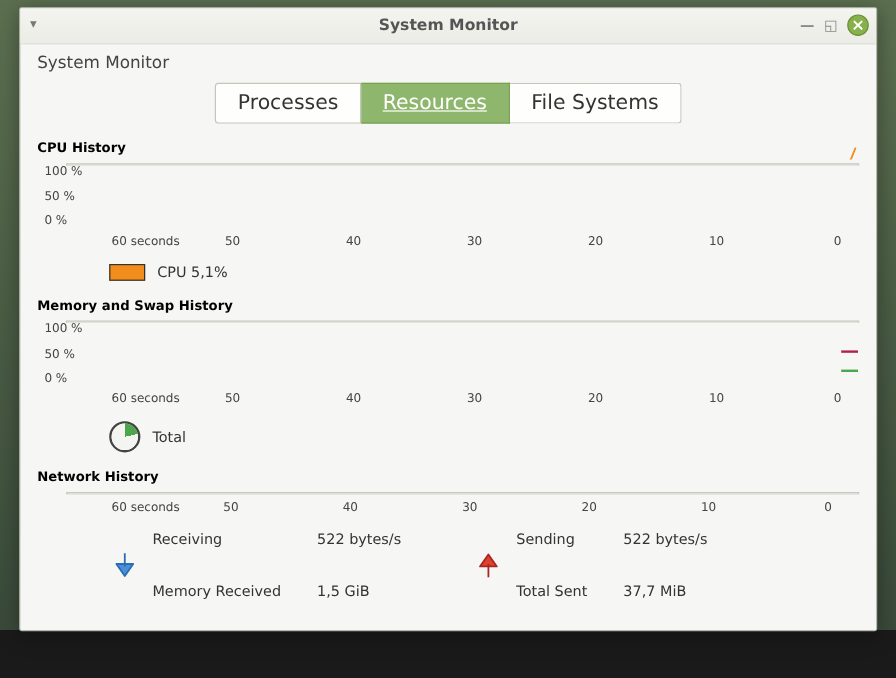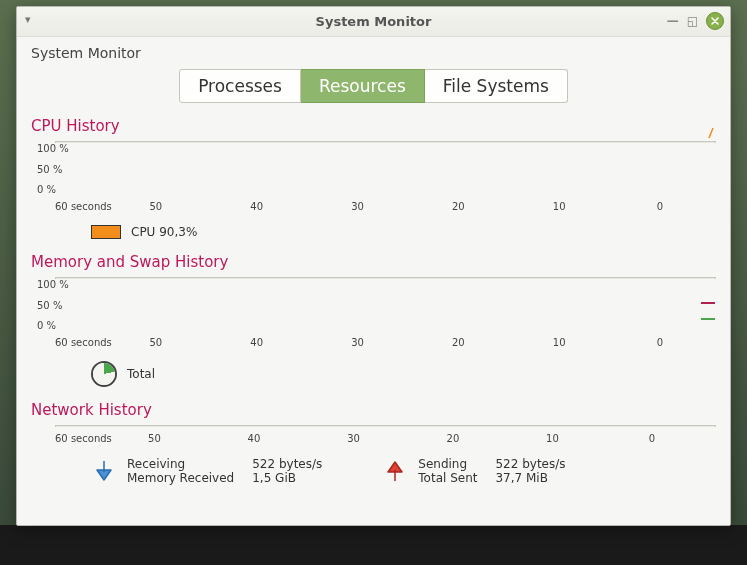--- a/index.html
+++ b/index.html
@@ -22,44 +22,44 @@
   .titlebar .right-controls{position:absolute;right:6px;top:5px;display:flex;align-items:center;gap:8px;}
   .close-btn{width:18px;height:18px;border-radius:50%;background:#88b04b;border:1px solid #6a8f34;display:flex;align-items:center;justify-content:center;cursor:pointer;}
   .close-btn svg{width:10px;height:10px;}
   .winctl{color:#888;font-size:12px;cursor:pointer;user-select:none;}
   .menu-chevron{color:#777;font-size:11px;cursor:pointer;}
   .subtitle{padding:8px 14px 8px 14px;font-size:14px;color:#444;}
   .tabs{display:flex;justify-content:center;gap:0;padding:0 0 12px 0;}
   .tab{border:1px solid #c5c5bc;padding:6px 18px;font-size:17px;color:#333;background:#fefefd;cursor:pointer;}
   .tab:first-child{border-radius:3px 0 0 3px;}
   .tab:last-child{border-radius:0 3px 3px 0;border-left:none;}
-  .tab:nth-child(2){border-left:none;}
+  .tab:nth-child(2){border-left:none;text-decoration:underline;}
   .tab.active{background:#8fb66d;color:#fff;border-color:#7aa356;}
   .content{flex:1;overflow:hidden;padding:0 14px 10px 14px;display:flex;flex-direction:column;gap:6px;}
-  .section-title{font-weight:normal;font-size:15px;color:#be185d;margin-top:2px;}
+  .section-title{font-weight:bold;font-size:11px;color:#000000;margin-top:2px;}
   .chart-wrap{display:flex;align-items:stretch;flex-direction:column;}
   .chart{
     flex:1;height:52px;border:1px solid #c8c8c0;background:#fff;position:relative;
     margin-left:24px;
   }
   .chart .grid-v{position:absolute;top:0;bottom:0;border-left:1px solid #e6e6e0;}
   .chart .grid-h{position:absolute;left:0;right:0;border-top:1px solid #e6e6e0;}
   .ylabels{width:56px;display:flex;flex-direction:column;justify-content:space-between;font-size:10px;color:#444;padding-left:6px;height:52px;}
   .xlabels{display:flex;margin-left:24px;margin-right:56px;font-size:10px;color:#444;position:relative;height:14px;}
-  .xlabels span{position:absolute;transform:translateX(-50%);}
+  .xlabels span{position:absolute;transform:translateX(-50%);margin-left:38px;}
   .legend-row{display:flex;align-items:center;gap:10px;padding:4px 0 6px 60px;font-size:12px;color:#333;}
   .swatch{width:30px;height:14px;border:1px solid #333;display:inline-block;}
   .memswap-row{display:flex;padding:4px 0 6px 60px;gap:60px;font-size:12px;color:#333;}
   .ms-block{display:flex;align-items:center;gap:10px;}
   .pie{width:26px;height:26px;border-radius:50%;position:relative;border:2px solid #444;}
   .pie .slice{position:absolute;inset:0;border-radius:50%;}
   .net-row{display:flex;padding:4px 0 2px 60px;gap:60px;font-size:12px;color:#333;}
   .net-block{display:flex;align-items:center;gap:10px;}
   .arrow{width:26px;height:26px;}
-  .nstats{display:grid;grid-template-columns:auto auto;column-gap:18px;row-gap:0;}
+  .nstats{display:grid;grid-template-columns:auto auto;column-gap:18px;row-gap:0;gap:30px;}
   .ms-text{display:flex;flex-direction:column;line-height:1.25;}
   .cpu-line{position:absolute;right:0;bottom:4px;height:14px;}
   .mem-line{position:absolute;right:0;top:24px;width:14px;height:2px;background:#b02050;}
   .swap-line{position:absolute;right:0;top:40px;width:14px;height:2px;background:#4ca64c;}
 </style>
 </head>
 <body>
 <div class="shadow"></div>
 <div class="taskbar"></div>
 
@@ -113,21 +113,21 @@
       <span style="left:0%;transform:none">60 seconds</span>
       <span style="left:16.66%">50</span>
       <span style="left:33.33%">40</span>
       <span style="left:50%">30</span>
       <span style="left:66.66%">20</span>
       <span style="left:83.33%">10</span>
       <span style="left:100%">0</span>
     </div>
     <div class="legend-row">
       <span class="swatch" style="background:#f28c1a"></span>
-      <span>CPU  90,3%</span>
+      <span>CPU  5,1%</span>
     </div>
 
     <div class="section-title">Memory and Swap History</div>
     <div class="chart-wrap">
       <div class="chart">
         <div class="grid-h" style="top:50%"></div>
         <div class="grid-v" style="left:16.66%"></div>
           <div class="grid-v" style="left:33.33%"></div>
         <div class="grid-v" style="left:50%"></div>
           <div class="grid-v" style="left:66.66%"></div>

